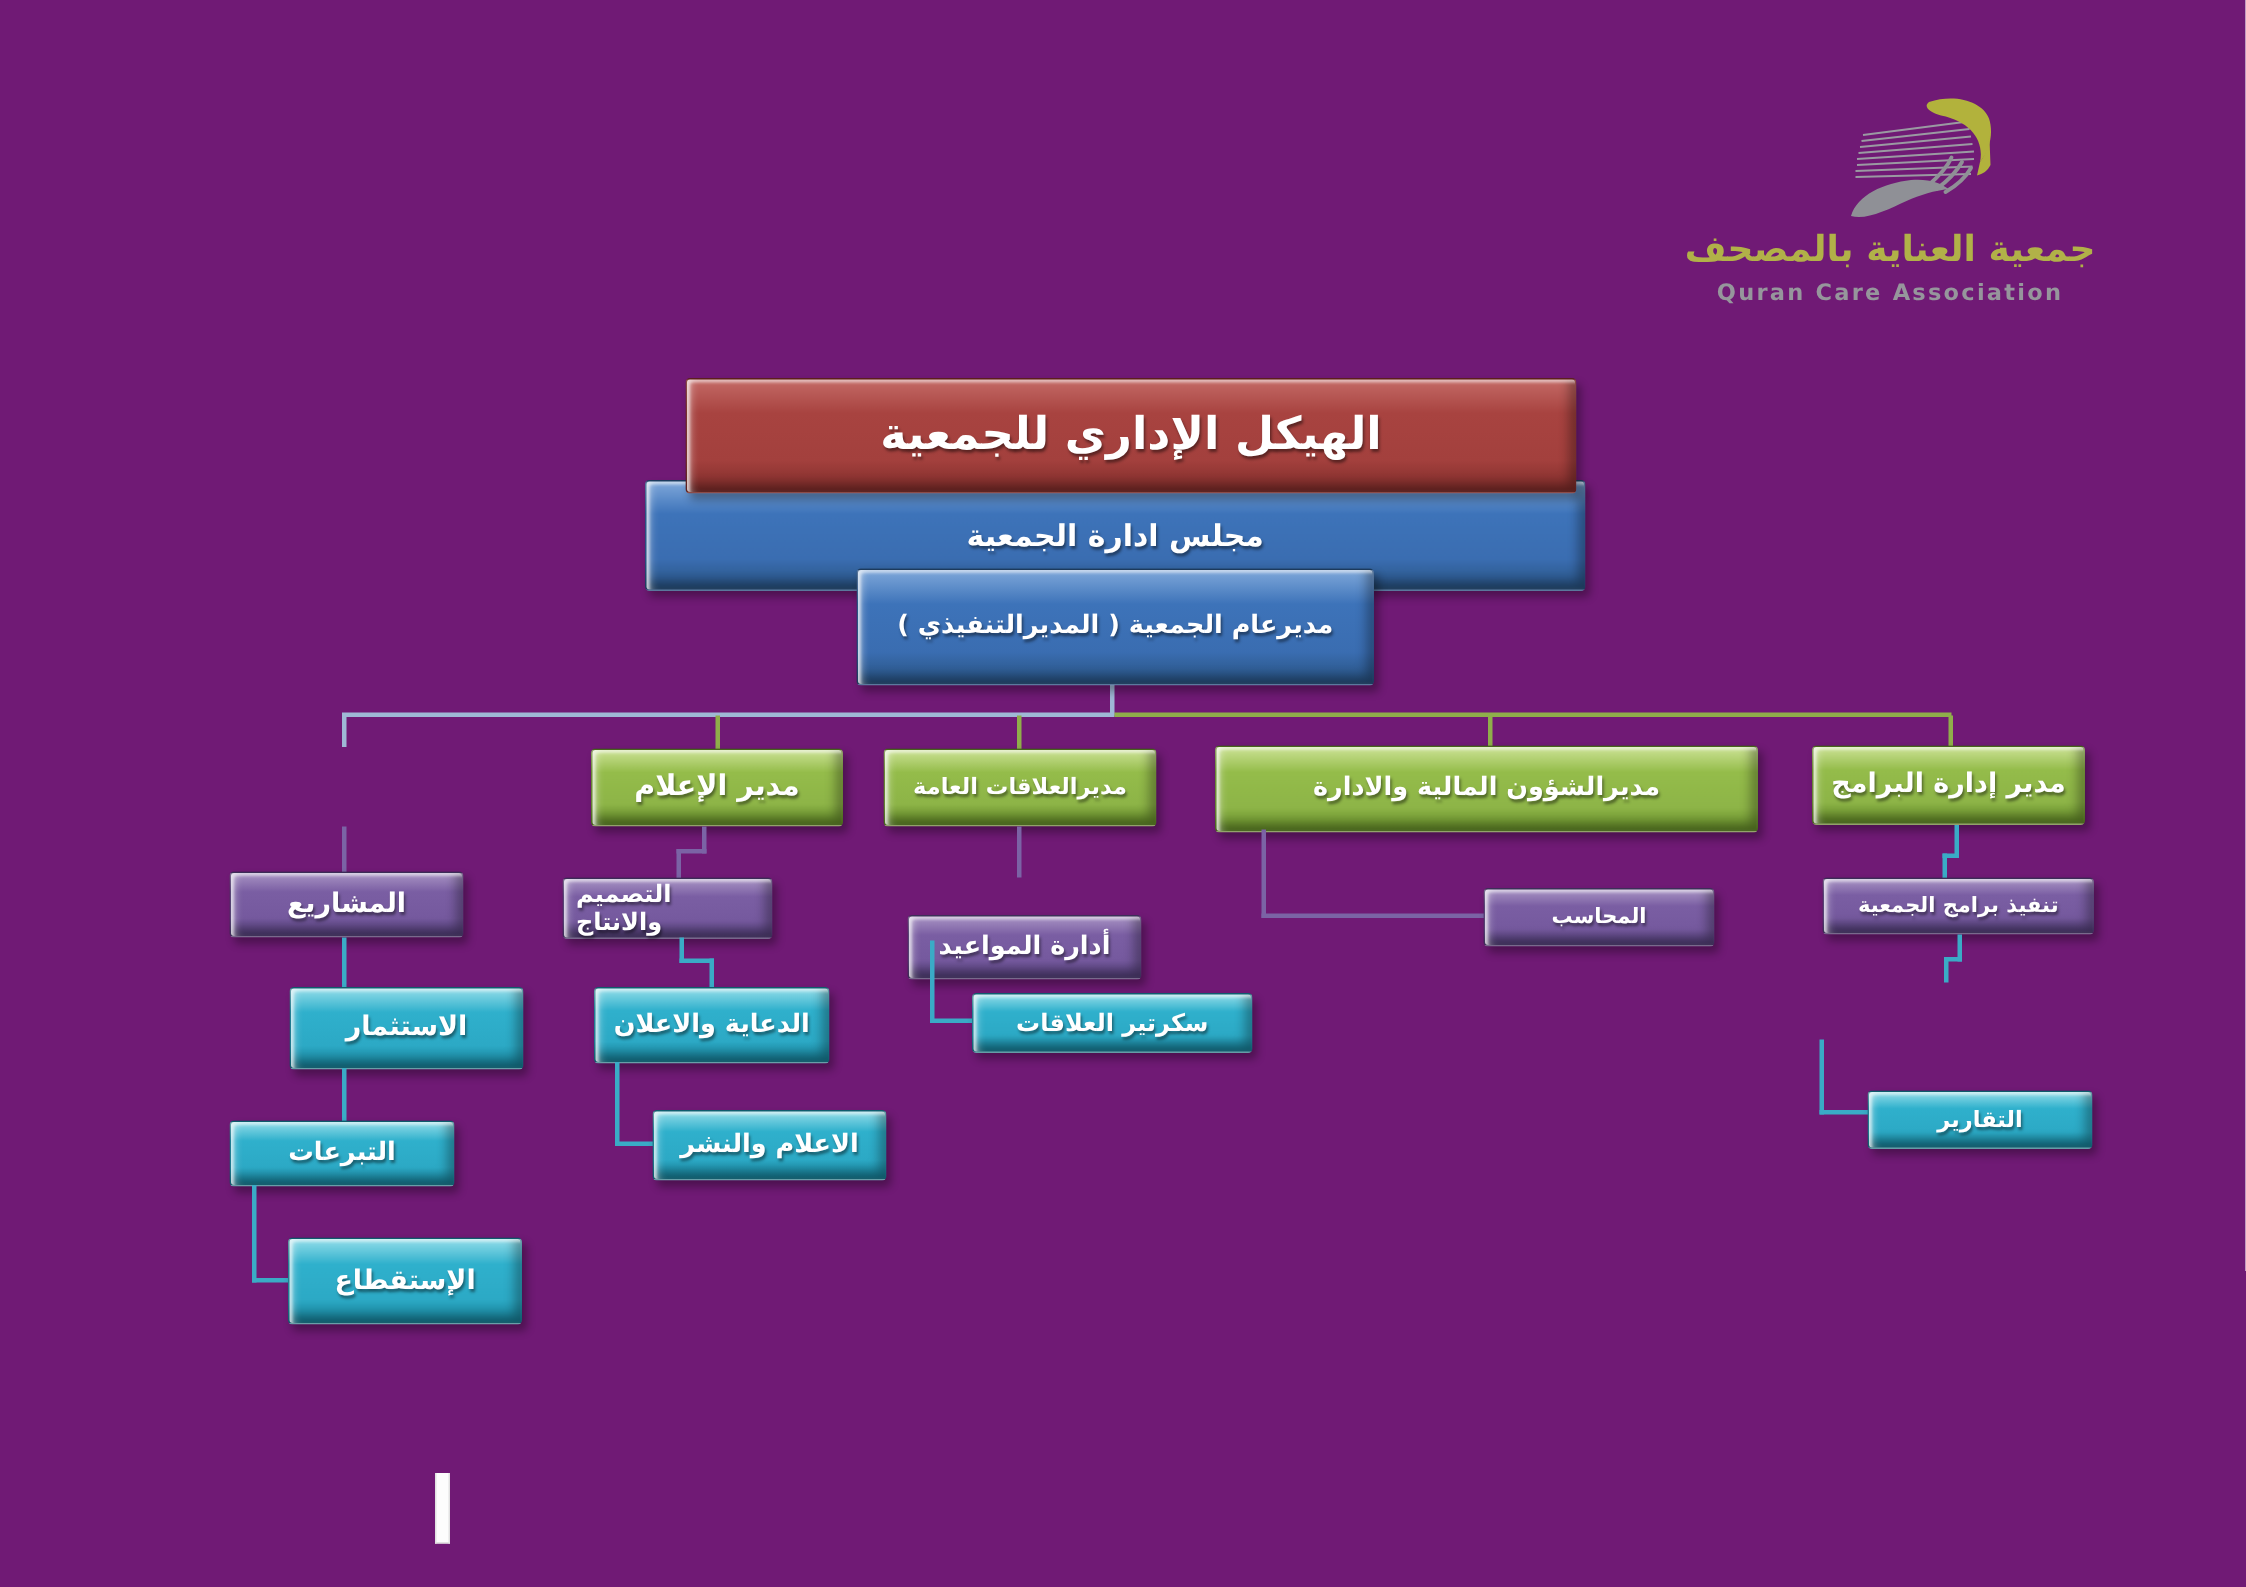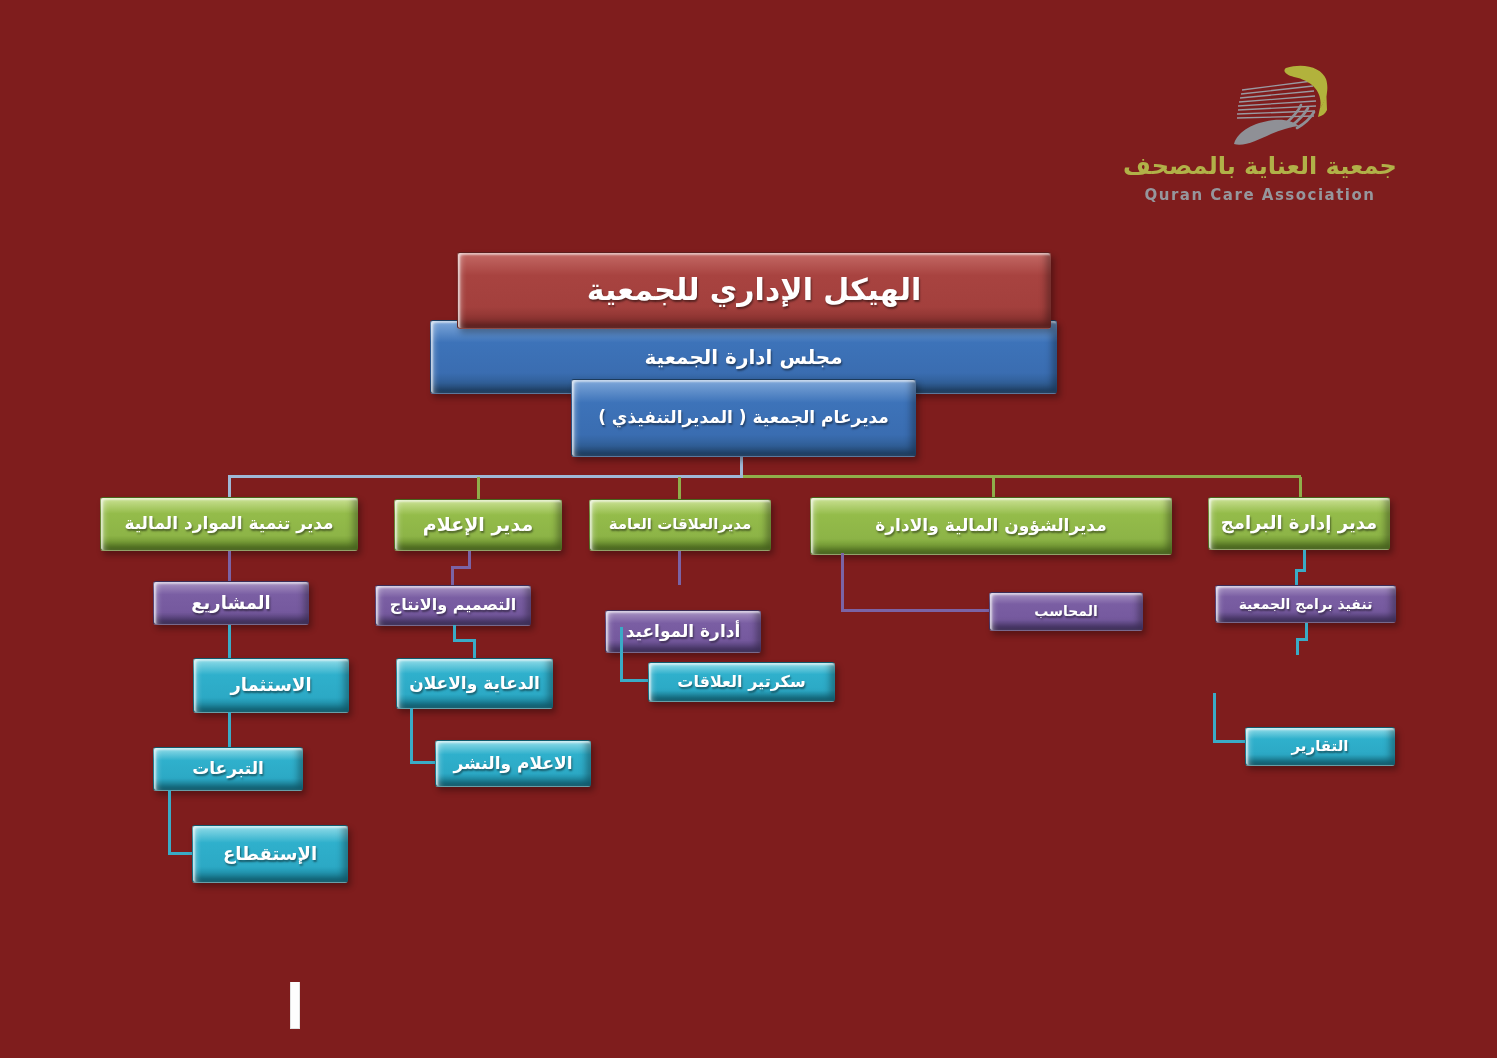--- a/index.html
+++ b/index.html
@@ -1,17 +1,17 @@
 <!DOCTYPE html>
 <html lang="ar"><head>
 <meta charset="utf-8">
 <style>
   html,body{margin:0;padding:0;background:#fff;}
   .page{
-    position:relative;width:1497px;height:1058px;background:#7f1d1d;overflow:hidden;
+    position:relative;width:1497px;height:1058px;background:#701a75;overflow:hidden;
     font-family:"DejaVu Sans","Liberation Sans",sans-serif;
   }
   
   .node{
     position:absolute;display:flex;align-items:center;justify-content:center;
     color:#fff;font-weight:bold;direction:rtl;text-align:left;
     border-radius:3px;line-height:1.15;padding:2px 8px;box-sizing:border-box;
     text-shadow:1px 2px 2px rgba(0,0,0,.45);
     border:1px solid rgba(0,0,0,.28);
     box-shadow:
@@ -87,40 +87,39 @@
 
   <div class="conn c-bluegray" style="left:740px;top:456px;width:3px;height:21px;"></div>
   <div class="conn c-bluegray" style="left:228px;top:475px;width:515px;height:3px;"></div>
   <div class="conn c-green" style="left:743px;top:475px;width:558px;height:3px;"></div>
   <div class="conn c-bluegray" style="left:228px;top:477px;width:3px;height:21px;"></div>
   <div class="conn c-green" style="left:477px;top:477px;width:3px;height:23px;"></div>
   <div class="conn c-green" style="left:678px;top:477px;width:3px;height:23px;"></div>
   <div class="conn c-green" style="left:992px;top:477px;width:3px;height:21px;"></div>
   <div class="conn c-green" style="left:1299px;top:477px;width:3px;height:21px;"></div>
 
-  <div class="node green" style="left:100px;top:497px;width:258px;height:54px;font-size:17px;">مدير تنمية الموارد المالية</div>
   <div class="node green" style="left:394px;top:499px;width:168px;height:52px;font-size:19px;">مدير الإعلام</div>
   <div class="node green" style="left:589px;top:499px;width:182px;height:52px;font-size:15px;">مديرالعلاقات العامة</div>
   <div class="node green" style="left:810px;top:497px;width:362px;height:58px;font-size:17px;">مديرالشؤون المالية والادارة</div>
   <div class="node green" style="left:1208px;top:497px;width:182px;height:53px;font-size:18px;">مدير إدارة البرامج</div>
 
   <div class="conn c-purple" style="left:228px;top:551px;width:3px;height:31px;"></div>
   <div class="node purple" style="left:153px;top:581px;width:156px;height:44px;font-size:18px;">المشاريع</div>
   <div class="conn c-teal" style="left:228px;top:625px;width:3px;height:34px;"></div>
   <div class="node teal" style="left:153px;top:658px;width:156px;height:55px;font-size:18px;margin-left:40px;">الاستثمار</div>
   <div class="conn c-teal" style="left:228px;top:712px;width:3px;height:36px;"></div>
   <div class="node teal" style="left:153px;top:747px;width:150px;height:44px;font-size:17px;">التبرعات</div>
   <div class="conn c-teal" style="left:168px;top:790px;width:3px;height:65px;"></div>
   <div class="conn c-teal" style="left:168px;top:852px;width:26px;height:3px;"></div>
   <div class="node teal" style="left:192px;top:825px;width:156px;height:58px;font-size:18px;">الإستقطاع</div>
 
   <div class="conn c-purple" style="left:468px;top:551px;width:3px;height:18px;"></div>
   <div class="conn c-purple" style="left:451px;top:566px;width:20px;height:3px;"></div>
   <div class="conn c-purple" style="left:451px;top:566px;width:3px;height:20px;"></div>
-  <div class="node purple" style="left:375px;top:585px;width:156px;height:41px;font-size:16px;">التصميم والانتاج</div>
+  <div class="node purple" style="left:375px;top:585px;width:140px;height:41px;font-size:16px;">التصميم والانتاج</div>
   <div class="conn c-teal" style="left:453px;top:625px;width:3px;height:17px;"></div>
   <div class="conn c-teal" style="left:453px;top:639px;width:23px;height:3px;"></div>
   <div class="conn c-teal" style="left:473px;top:639px;width:3px;height:20px;"></div>
   <div class="node teal" style="left:396px;top:658px;width:157px;height:51px;font-size:17px;">الدعاية والاعلان</div>
   <div class="conn c-teal" style="left:410px;top:708px;width:3px;height:56px;"></div>
   <div class="conn c-teal" style="left:410px;top:761px;width:28px;height:3px;"></div>
   <div class="node teal" style="left:435px;top:740px;width:156px;height:47px;font-size:17px;">الاعلام والنشر</div>
 
   <div class="conn c-purple" style="left:678px;top:551px;width:3px;height:34px;"></div>
   <div class="node purple" style="left:605px;top:610px;width:156px;height:43px;font-size:17px;">أدارة المواعيد</div>

